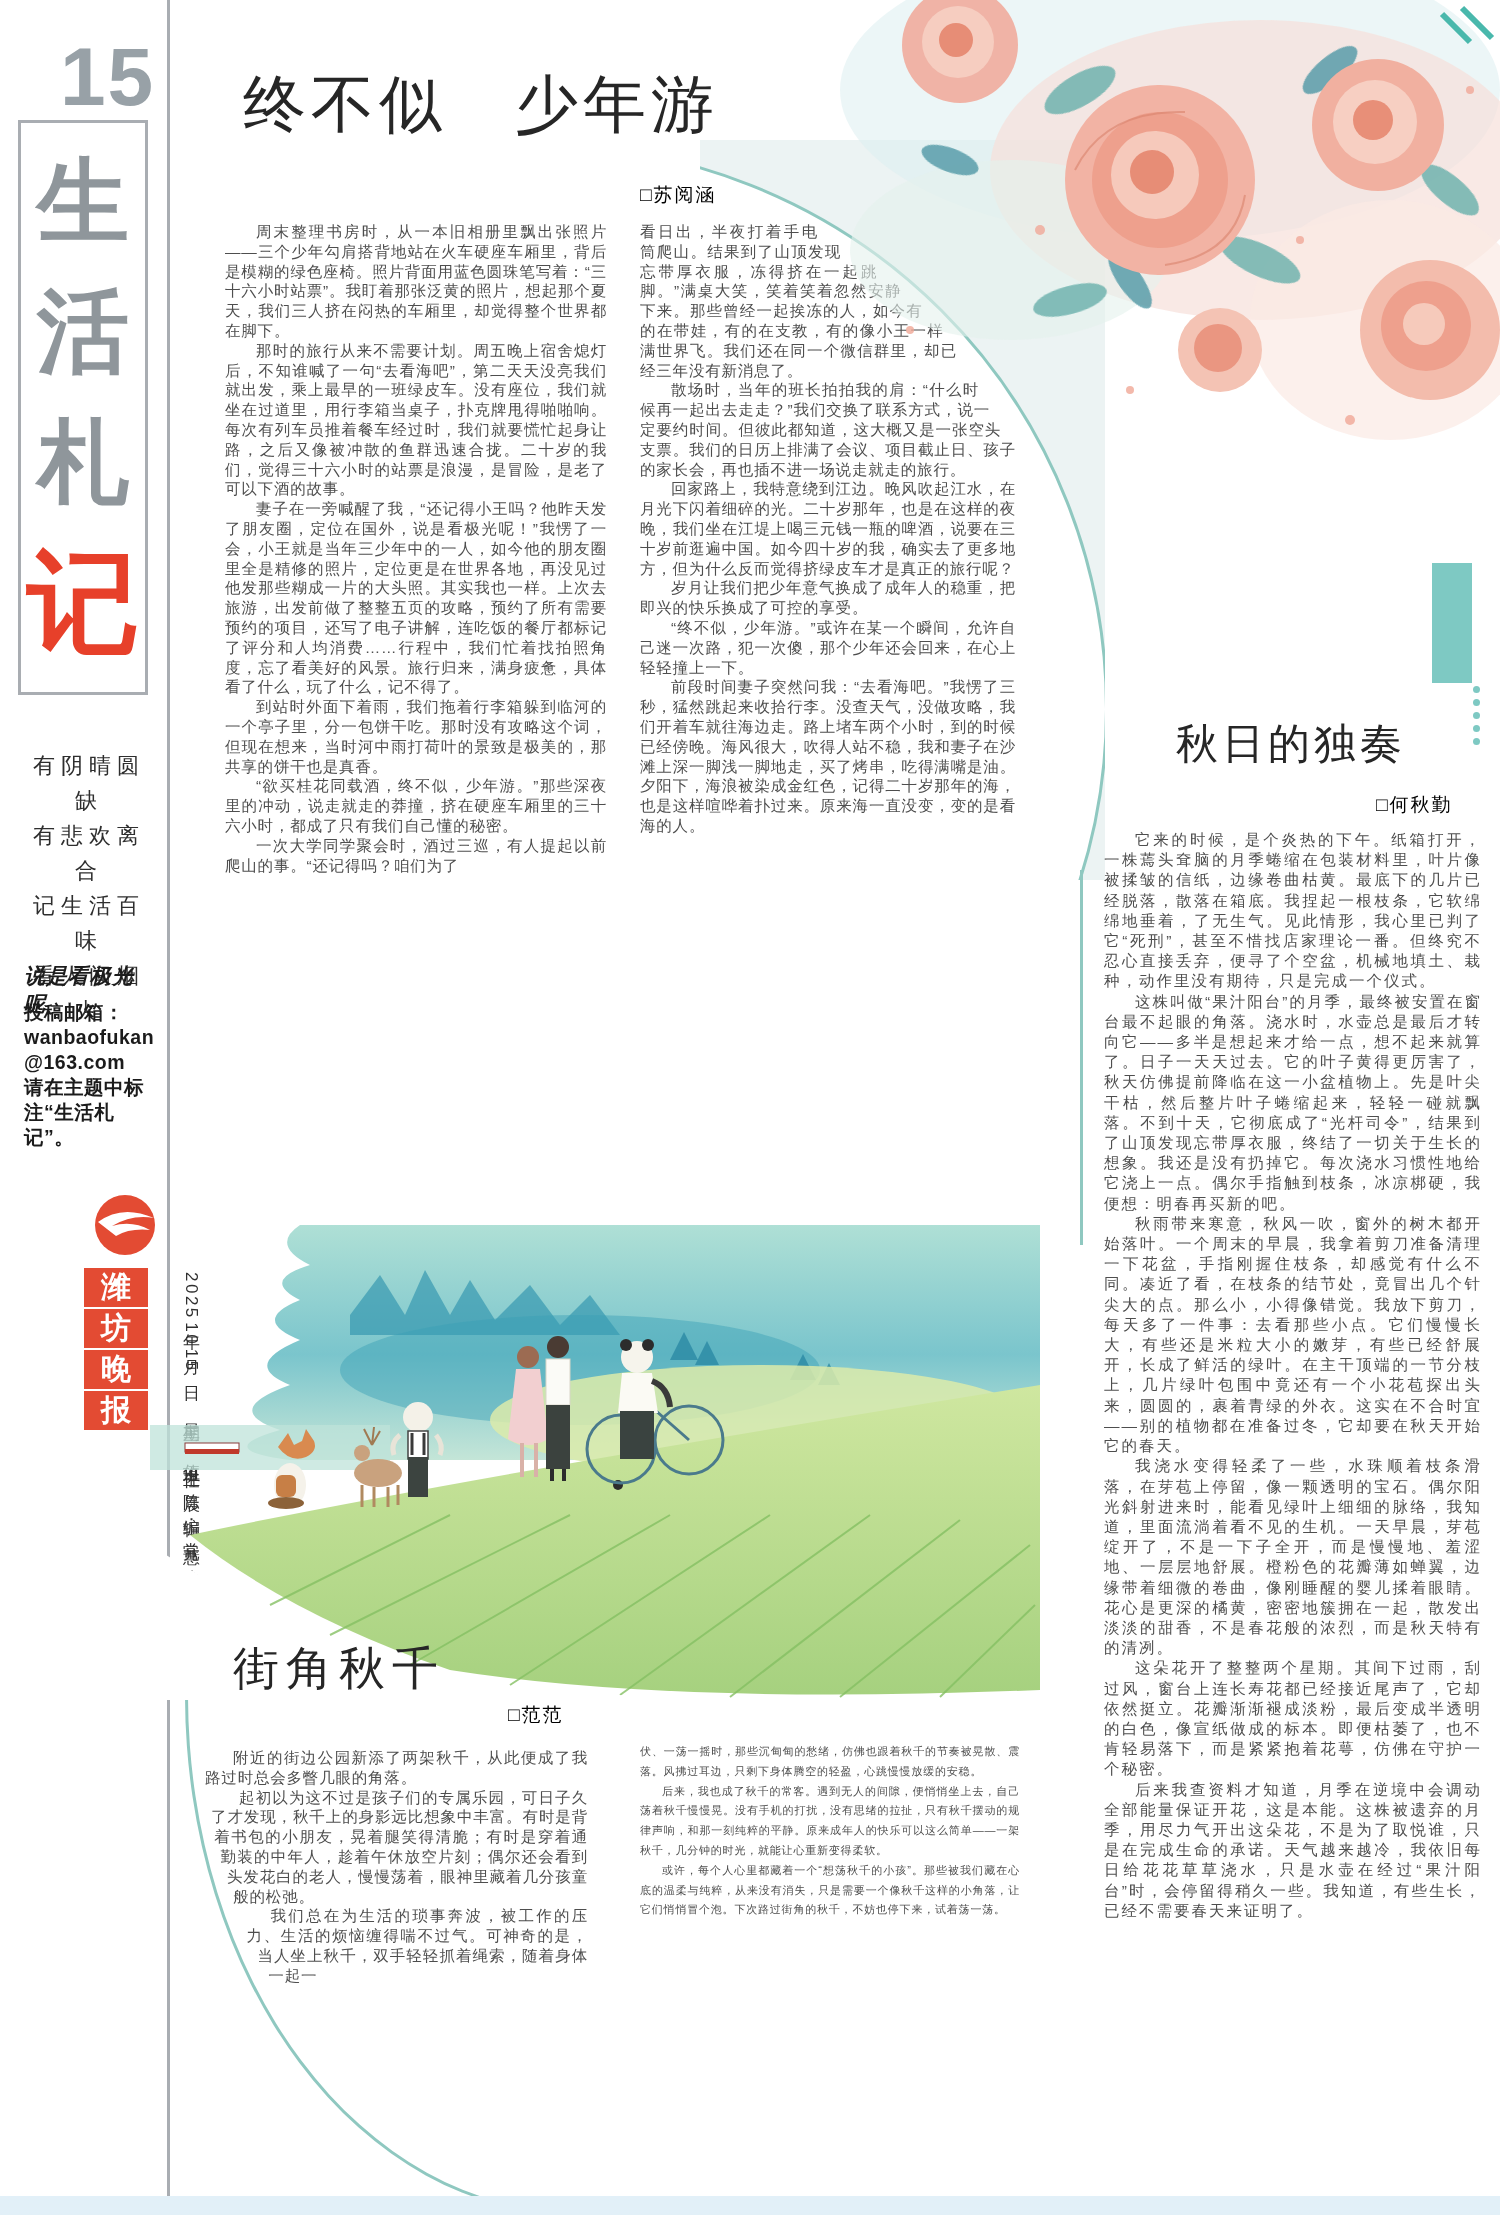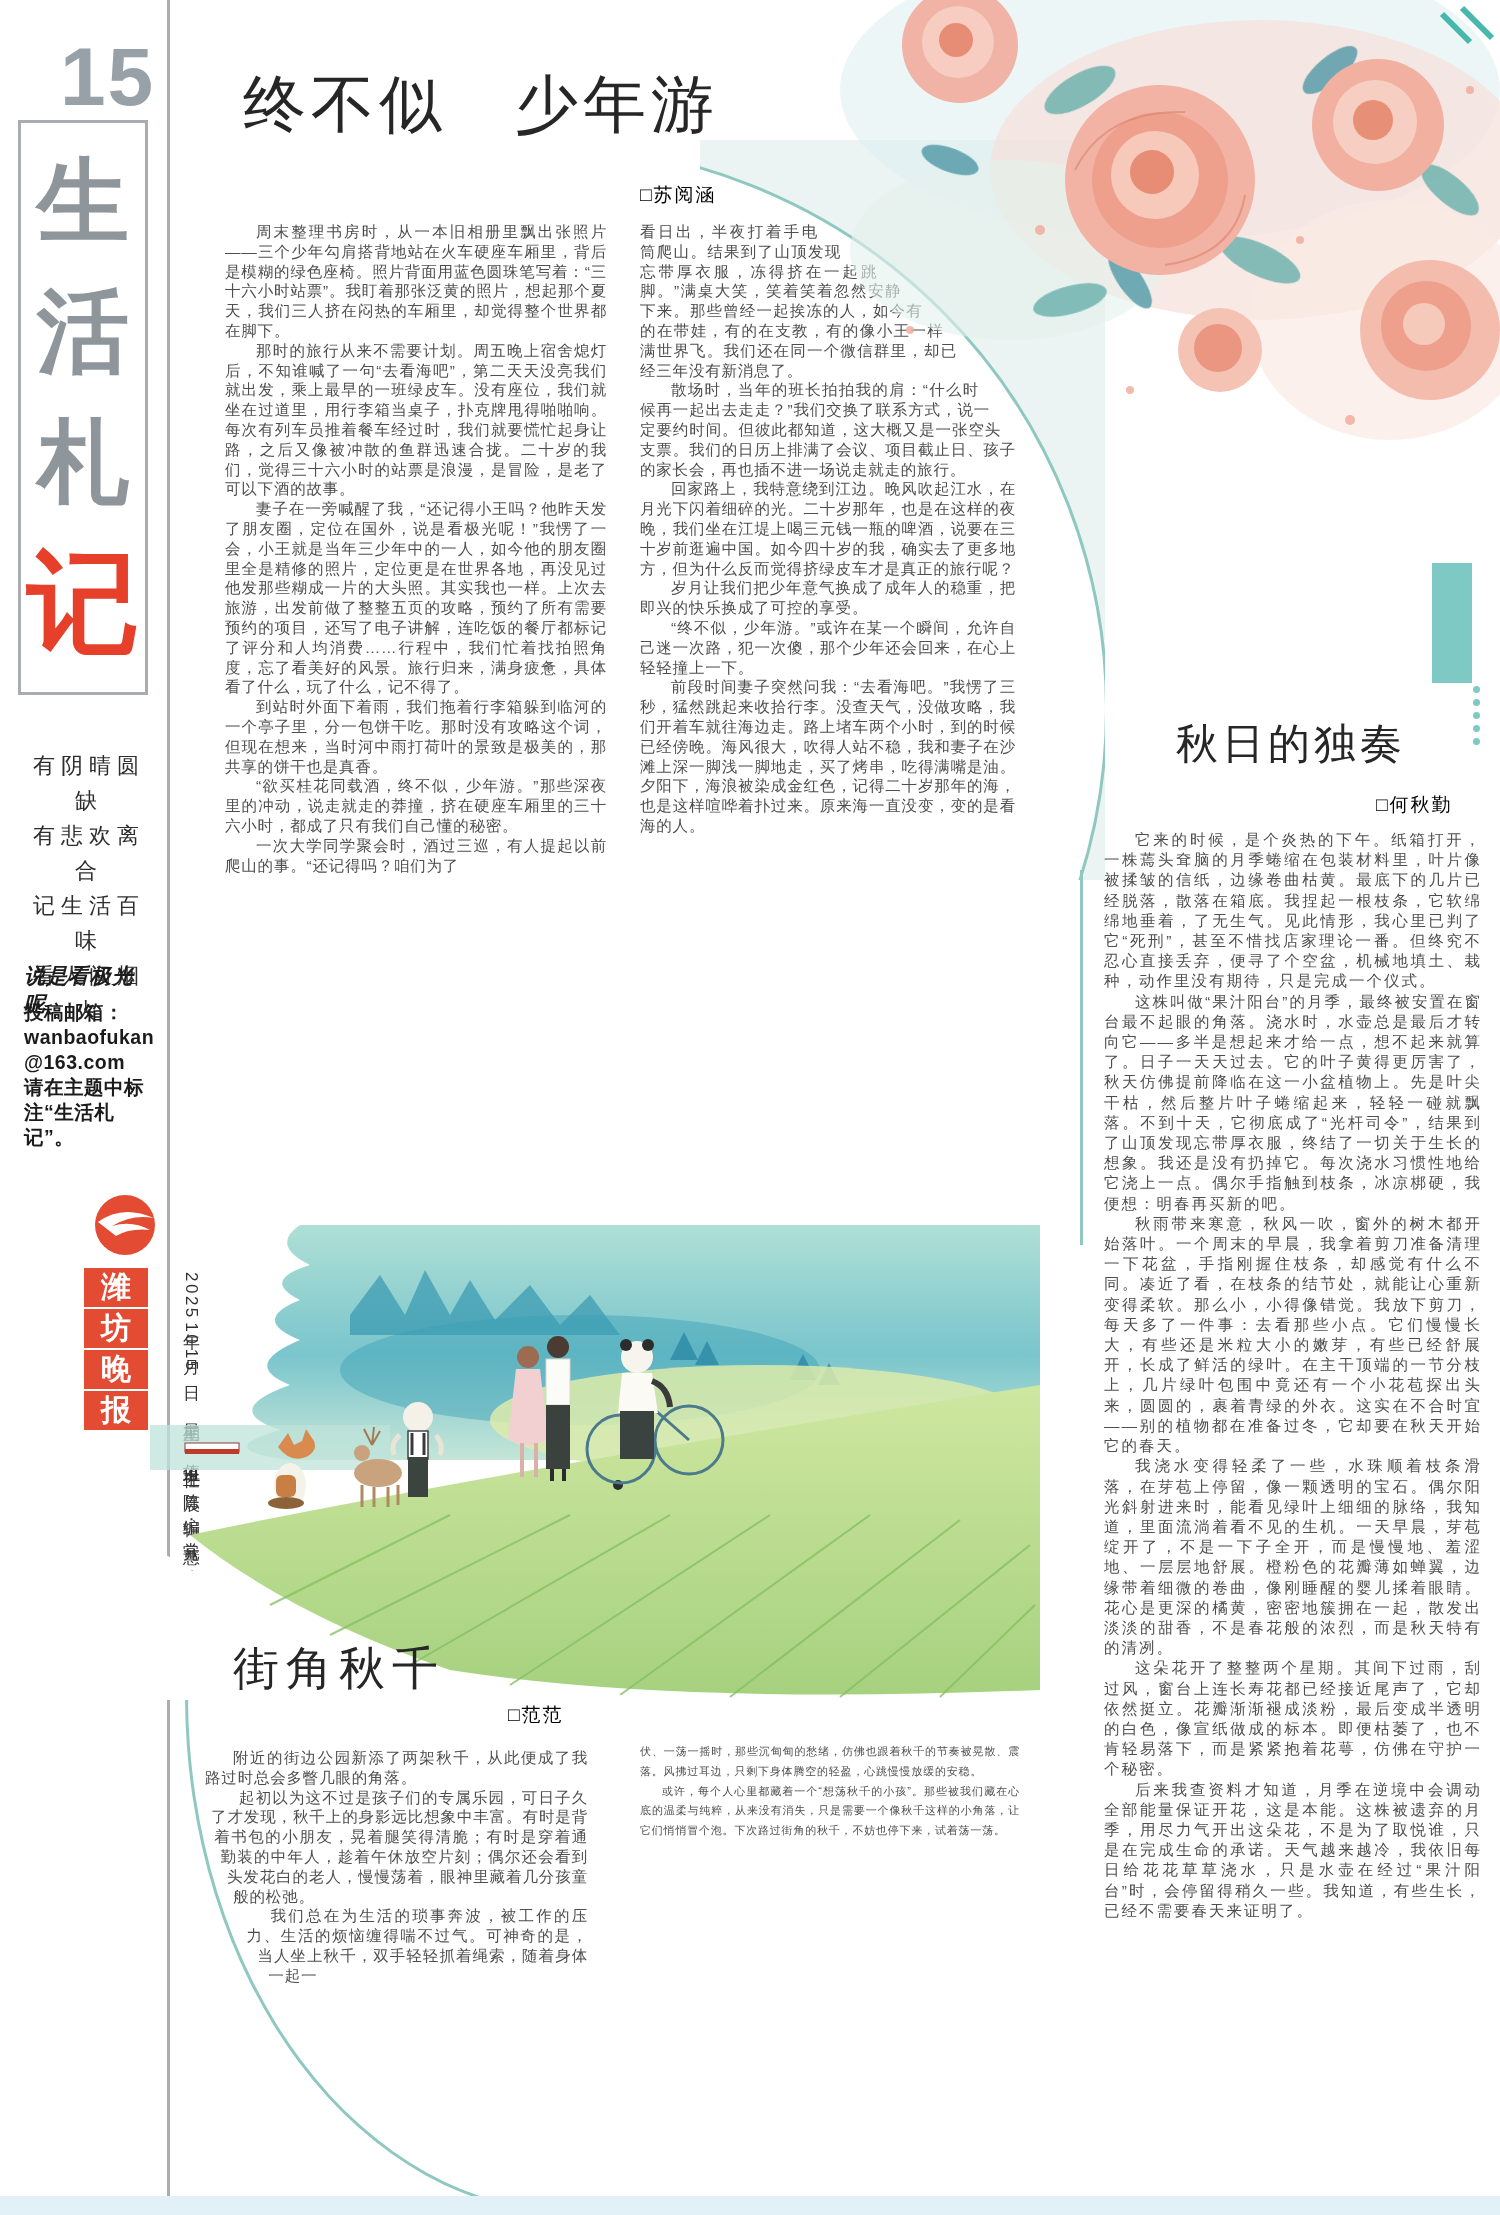--- a/index.html
+++ b/index.html
@@ -313,36 +313,37 @@
       <div class="tdot"></div>
       <div class="tdot"></div>
       <div class="tdot"></div>
       <div class="tdot"></div>
   </div>
   <div class="abs a-title" id="a2-title">秋日的独奏</div>
   <div class="abs a-author" id="a2-author">□何秋勤</div>
   <div class="abs body-text" id="a2-body">
     <p>它来的时候，是个炎热的下午。纸箱打开，一株蔫头耷脑的月季蜷缩在包装材料里，叶片像被揉皱的信纸，边缘卷曲枯黄。最底下的几片已经脱落，散落在箱底。我捏起一根枝条，它软绵绵地垂着，了无生气。见此情形，我心里已判了它“死刑”，甚至不惜找店家理论一番。但终究不忍心直接丢弃，便寻了个空盆，机械地填土、栽种，动作里没有期待，只是完成一个仪式。</p>
     <p>这株叫做“果汁阳台”的月季，最终被安置在窗台最不起眼的角落。浇水时，水壶总是最后才转向它——多半是想起来才给一点，想不起来就算了。日子一天天过去。它的叶子黄得更厉害了，秋天仿佛提前降临在这一小盆植物上。先是叶尖干枯，然后整片叶子蜷缩起来，轻轻一碰就飘落。不到十天，它彻底成了“光杆司令”，结果到了山顶发现忘带厚衣服，终结了一切关于生长的想象。我还是没有扔掉它。每次浇水习惯性地给它浇上一点。偶尔手指触到枝条，冰凉梆硬，我便想：明春再买新的吧。</p>
-    <p>秋雨带来寒意，秋风一吹，窗外的树木都开始落叶。一个周末的早晨，我拿着剪刀准备清理一下花盆，手指刚握住枝条，却感觉有什么不同。凑近了看，在枝条的结节处，就能让心重新变得柔软。那么小，小得像错觉。我放下剪刀，每天多了一件事：去看那些小点。它们慢慢长大，有些还是米粒大小的嫩芽，有些已经舒展开，长成了鲜活的绿叶。在主干顶端的一节分枝上，几片绿叶包围中竟还有一个小花苞探出头来，圆圆的，裹着青绿的外衣。这实在不合时宜——别的植物都在准备过冬，它却要在秋天开始它的春天。</p>
+    <p>秋雨带来寒意，秋风一吹，窗外的树木都开始落叶。一个周末的早晨，我拿着剪刀准备清理一下花盆，手指刚握住枝条，却感觉有什么不同。凑近了看，在枝条的结节处，竟冒出几个针尖大的点。那么小，小得像错觉。我放下剪刀，每天多了一件事：去看那些小点。它们慢慢长大，有些还是米粒大小的嫩芽，有些已经舒展开，长成了鲜活的绿叶。在主干顶端的一节分枝上，几片绿叶包围中竟还有一个小花苞探出头来，圆圆的，裹着青绿的外衣。这实在不合时宜——别的植物都在准备过冬，它却要在秋天开始它的春天。</p>
     <p>我浇水变得轻柔了一些，水珠顺着枝条滑落，在芽苞上停留，像一颗透明的宝石。偶尔阳光斜射进来时，能看见绿叶上细细的脉络，我知道，里面流淌着看不见的生机。一天早晨，芽苞绽开了，不是一下子全开，而是慢慢地、羞涩地、一层层地舒展。橙粉色的花瓣薄如蝉翼，边缘带着细微的卷曲，像刚睡醒的婴儿揉着眼睛。花心是更深的橘黄，密密地簇拥在一起，散发出淡淡的甜香，不是春花般的浓烈，而是秋天特有的清冽。</p>
     <p>这朵花开了整整两个星期。其间下过雨，刮过风，窗台上连长寿花都已经接近尾声了，它却依然挺立。花瓣渐渐褪成淡粉，最后变成半透明的白色，像宣纸做成的标本。即便枯萎了，也不肯轻易落下，而是紧紧抱着花萼，仿佛在守护一个秘密。</p>
     <p>后来我查资料才知道，月季在逆境中会调动全部能量保证开花，这是本能。这株被遗弃的月季，用尽力气开出这朵花，不是为了取悦谁，只是在完成生命的承诺。天气越来越冷，我依旧每日给花花草草浇水，只是水壶在经过“果汁阳台”时，会停留得稍久一些。我知道，有些生长，已经不需要春天来证明了。</p>
   </div>
 
   <div class="abs a-title" id="a3-title">街角秋千</div>
   <div class="abs a-author" id="a3-author">□范范</div>
 
   <div class="abs body-text" id="a3-col1">
     <div id="a3-wrapshape"></div>
     <p>附近的街边公园新添了两架秋千，从此便成了我路过时总会多瞥几眼的角落。</p>
     <p>起初以为这不过是孩子们的专属乐园，可日子久了才发现，秋千上的身影远比想象中丰富。有时是背着书包的小朋友，晃着腿笑得清脆；有时是穿着通勤装的中年人，趁着午休放空片刻；偶尔还会看到头发花白的老人，慢慢荡着，眼神里藏着几分孩童般的松弛。</p>
     <p>我们总在为生活的琐事奔波，被工作的压力、生活的烦恼缠得喘不过气。可神奇的是，当人坐上秋千，双手轻轻抓着绳索，随着身体一起一</p>
   </div>
 
   <div class="abs body-text" id="a3-col2">
     <p class="cont">伏、一荡一摇时，那些沉甸甸的愁绪，仿佛也跟着秋千的节奏被晃散、震落。风拂过耳边，只剩下身体腾空的轻盈，心跳慢慢放缓的安稳。</p>
+    <p>后来，我也成了秋千的常客。遇到无人的间隙，便悄悄坐上去，自己荡着秋千慢慢晃。没有手机的打扰，没有思绪的拉扯，只有秋千摆动的规律声响，和那一刻纯粹的平静。原来成年人的快乐可以这么简单——一架秋千，几分钟的时光，就能让心重新变得柔软。</p>
     <p>或许，每个人心里都藏着一个“想荡秋千的小孩”。那些被我们藏在心底的温柔与纯粹，从来没有消失，只是需要一个像秋千这样的小角落，让它们悄悄冒个泡。下次路过街角的秋千，不妨也停下来，试着荡一荡。</p>
   </div>
 
   <div class="abs" id="footer-strip"></div>
 
 </div>
 
 </body></html>

